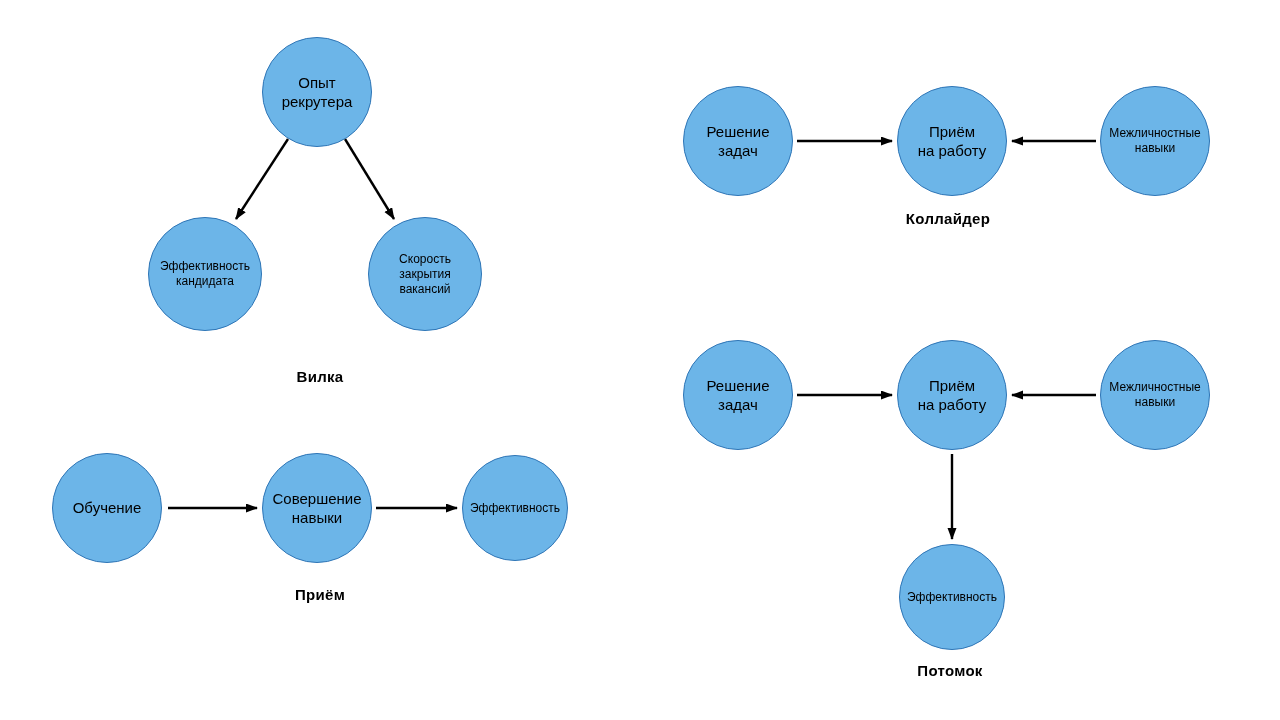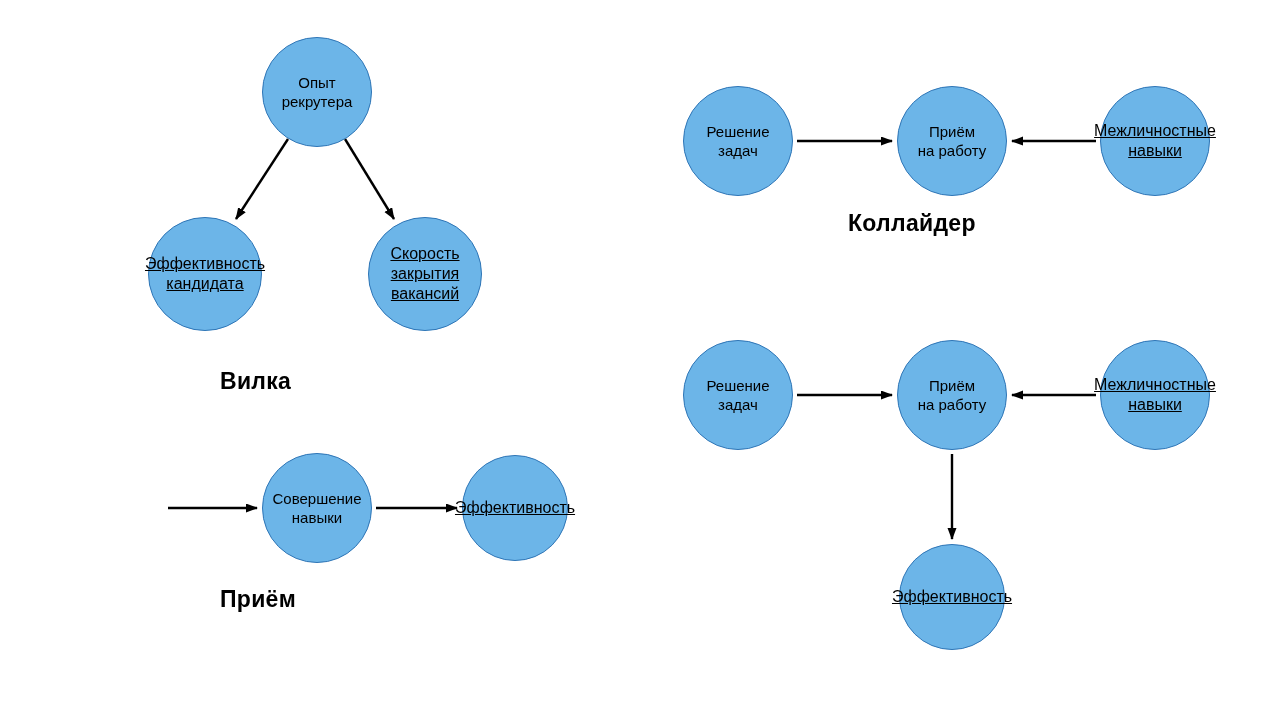--- a/index.html
+++ b/index.html
@@ -26,25 +26,26 @@
     border: 1px solid var(--node-border, #2E75B6);
     display: flex;
     align-items: center;
     justify-content: center;
     text-align: center;
     white-space: pre-line;
     font-size: 15px;
     line-height: 1.3;
     color: #000;
   }
-  .node.sm { font-size: 16px; line-height: 1.25; text-decoration: underline; }
+  .node.sm { font-size: 12px; line-height: 1.25; }
   .diagram-title {
     position: absolute;
     width: 200px;
-    font-size: 23px;
+    text-align: center;
+    font-size: 15px;
     font-weight: bold;
     letter-spacing: 0.3px;
   }
 </style>
 </head>
 <body>
 
 <div class="canvas">
 
   <svg class="arrows" viewBox="0 0 1280 720">
@@ -78,26 +79,28 @@
   <div class="diagram-title" style="left:220px; top:368px;">Вилка</div>
 
   <div class="node" style="left:683px; top:86px; width:110px; height:110px;">Решение
 задач</div>
   <div class="node" style="left:897px; top:86px; width:110px; height:110px;">Приём
 на работу</div>
   <div class="node sm" style="left:1100px; top:86px; width:110px; height:110px;">Межличностные
 навыки</div>
   <div class="diagram-title" style="left:848px; top:210px;">Коллайдер</div>
 
+  <div class="node" style="left:52px; top:453px; width:110px; height:110px;">Обучение</div>
   <div class="node" style="left:262px; top:453px; width:110px; height:110px;">Совершение
 навыки</div>
   <div class="node sm" style="left:462px; top:455px; width:106px; height:106px;">Эффективность</div>
   <div class="diagram-title" style="left:220px; top:586px;">Приём</div>
 
   <div class="node" style="left:683px; top:340px; width:110px; height:110px;">Решение
 задач</div>
   <div class="node" style="left:897px; top:340px; width:110px; height:110px;">Приём
 на работу</div>
   <div class="node sm" style="left:1100px; top:340px; width:110px; height:110px;">Межличностные
 навыки</div>
   <div class="node sm" style="left:899px; top:544px; width:106px; height:106px;">Эффективность</div>
+  <div class="diagram-title" style="left:850px; top:662px;">Потомок</div>
 
 </div>
 
 </body></html>

